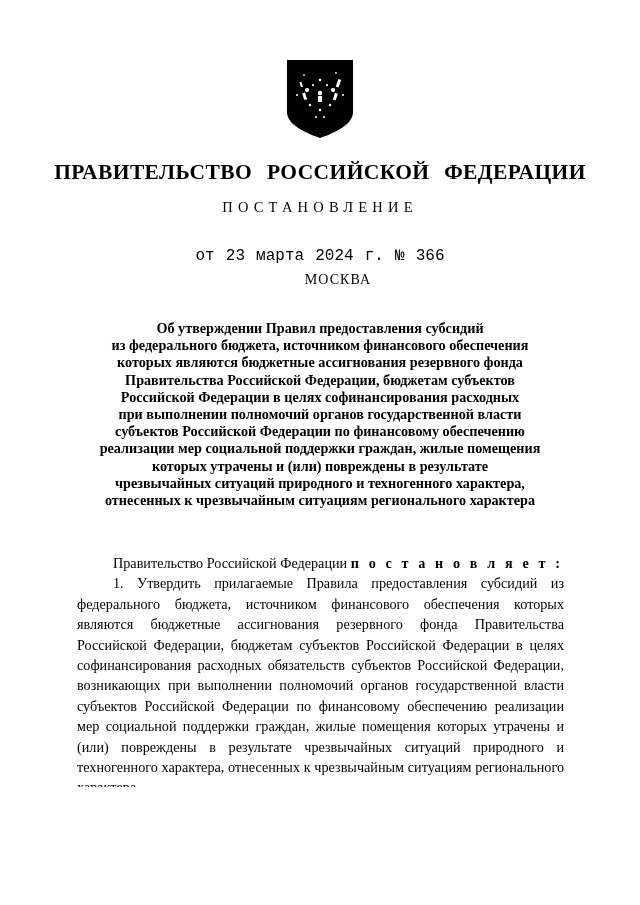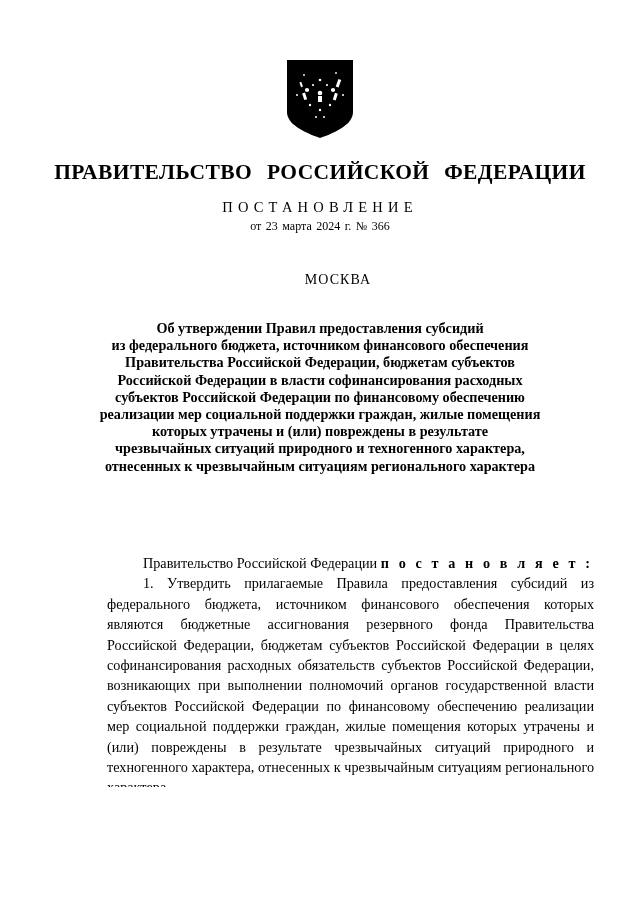--- a/index.html
+++ b/index.html
@@ -61,25 +61,26 @@
   }
   .doc-kind {
     top: 200px;
     font-size: 14.5px;
     font-weight: normal;
     letter-spacing: 5.2px;
     line-height: 1.1;
     text-align: center;
   }
   .doc-date {
-    top: 220px;
-    font-size: 12px;
+    top: 248px;
+    font-size: 16px;
     font-weight: normal;
     line-height: 1.1;
     word-spacing: 1.5px;
+    font-family: Liberation Mono, monospace;
   }
   .doc-city {
     top: 272px;
     font-size: 14px;
     font-weight: normal;
     letter-spacing: 1.1px;
     line-height: 1.1;
     padding-left: 36px;
   }
 
@@ -101,21 +102,20 @@
 
   
   .body-block {
     position: absolute;
     left: 77px;
     width: 487px;
     top: 553px;
     font-size: 14.2px;
     line-height: 20.4px;
     text-align: justify;
-    margin-left: 30px;
   }
   .body-block p {
     margin: 0;
     text-indent: 36px;
     text-align: justify;
     text-justify: inter-word;
   }
   .body-block p.last-line-left {
     text-align-last: left;
   }
@@ -160,22 +160,24 @@
   </div>
 
   <div class="hdr org-title">ПРАВИТЕЛЬСТВО  РОССИЙСКОЙ  ФЕДЕРАЦИИ</div>
   <div class="hdr doc-kind">ПОСТАНОВЛЕНИЕ</div>
   <div class="hdr doc-date">от 23 марта 2024 г. № 366</div>
   <div class="hdr doc-city">МОСКВА</div>
 
   <div class="title-block">
     <span class="tline">Об утверждении Правил предоставления субсидий</span>
     <span class="tline">из федерального бюджета, источником финансового обеспечения</span>
+    <span class="tline">которых являются бюджетные ассигнования резервного фонда</span>
     <span class="tline">Правительства Российской Федерации, бюджетам субъектов</span>
-    <span class="tline">Российской Федерации в власти софинансирования расходных</span>
+    <span class="tline">Российской Федерации в целях софинансирования расходных</span>
+    <span class="tline">при выполнении полномочий органов государственной власти</span>
     <span class="tline">субъектов Российской Федерации по финансовому обеспечению</span>
     <span class="tline">реализации мер социальной поддержки граждан, жилые помещения</span>
     <span class="tline">которых утрачены и (или) повреждены в результате</span>
     <span class="tline">чрезвычайных ситуаций природного и техногенного характера,</span>
     <span class="tline">отнесенных к чрезвычайным ситуациям регионального характера</span>
   </div>
 
   <div class="body-block">
     <p><span>Правительство Российской Федерации </span><span class="spaced-bold">п о с т а н о в л я е т :</span></p>
     <p class="last-line-left">1. Утвердить прилагаемые Правила предоставления субсидий из федерального бюджета, источником финансового обеспечения которых являются бюджетные ассигнования резервного фонда Правительства Российской Федерации, бюджетам субъектов Российской Федерации в целях софинансирования расходных обязательств субъектов Российской Федерации, возникающих при выполнении полномочий органов государственной власти субъектов Российской Федерации по финансовому обеспечению реализации мер социальной поддержки граждан, жилые помещения которых утрачены и (или) повреждены в результате чрезвычайных ситуаций природного и техногенного характера, отнесенных к чрезвычайным ситуациям регионального характера.</p>

